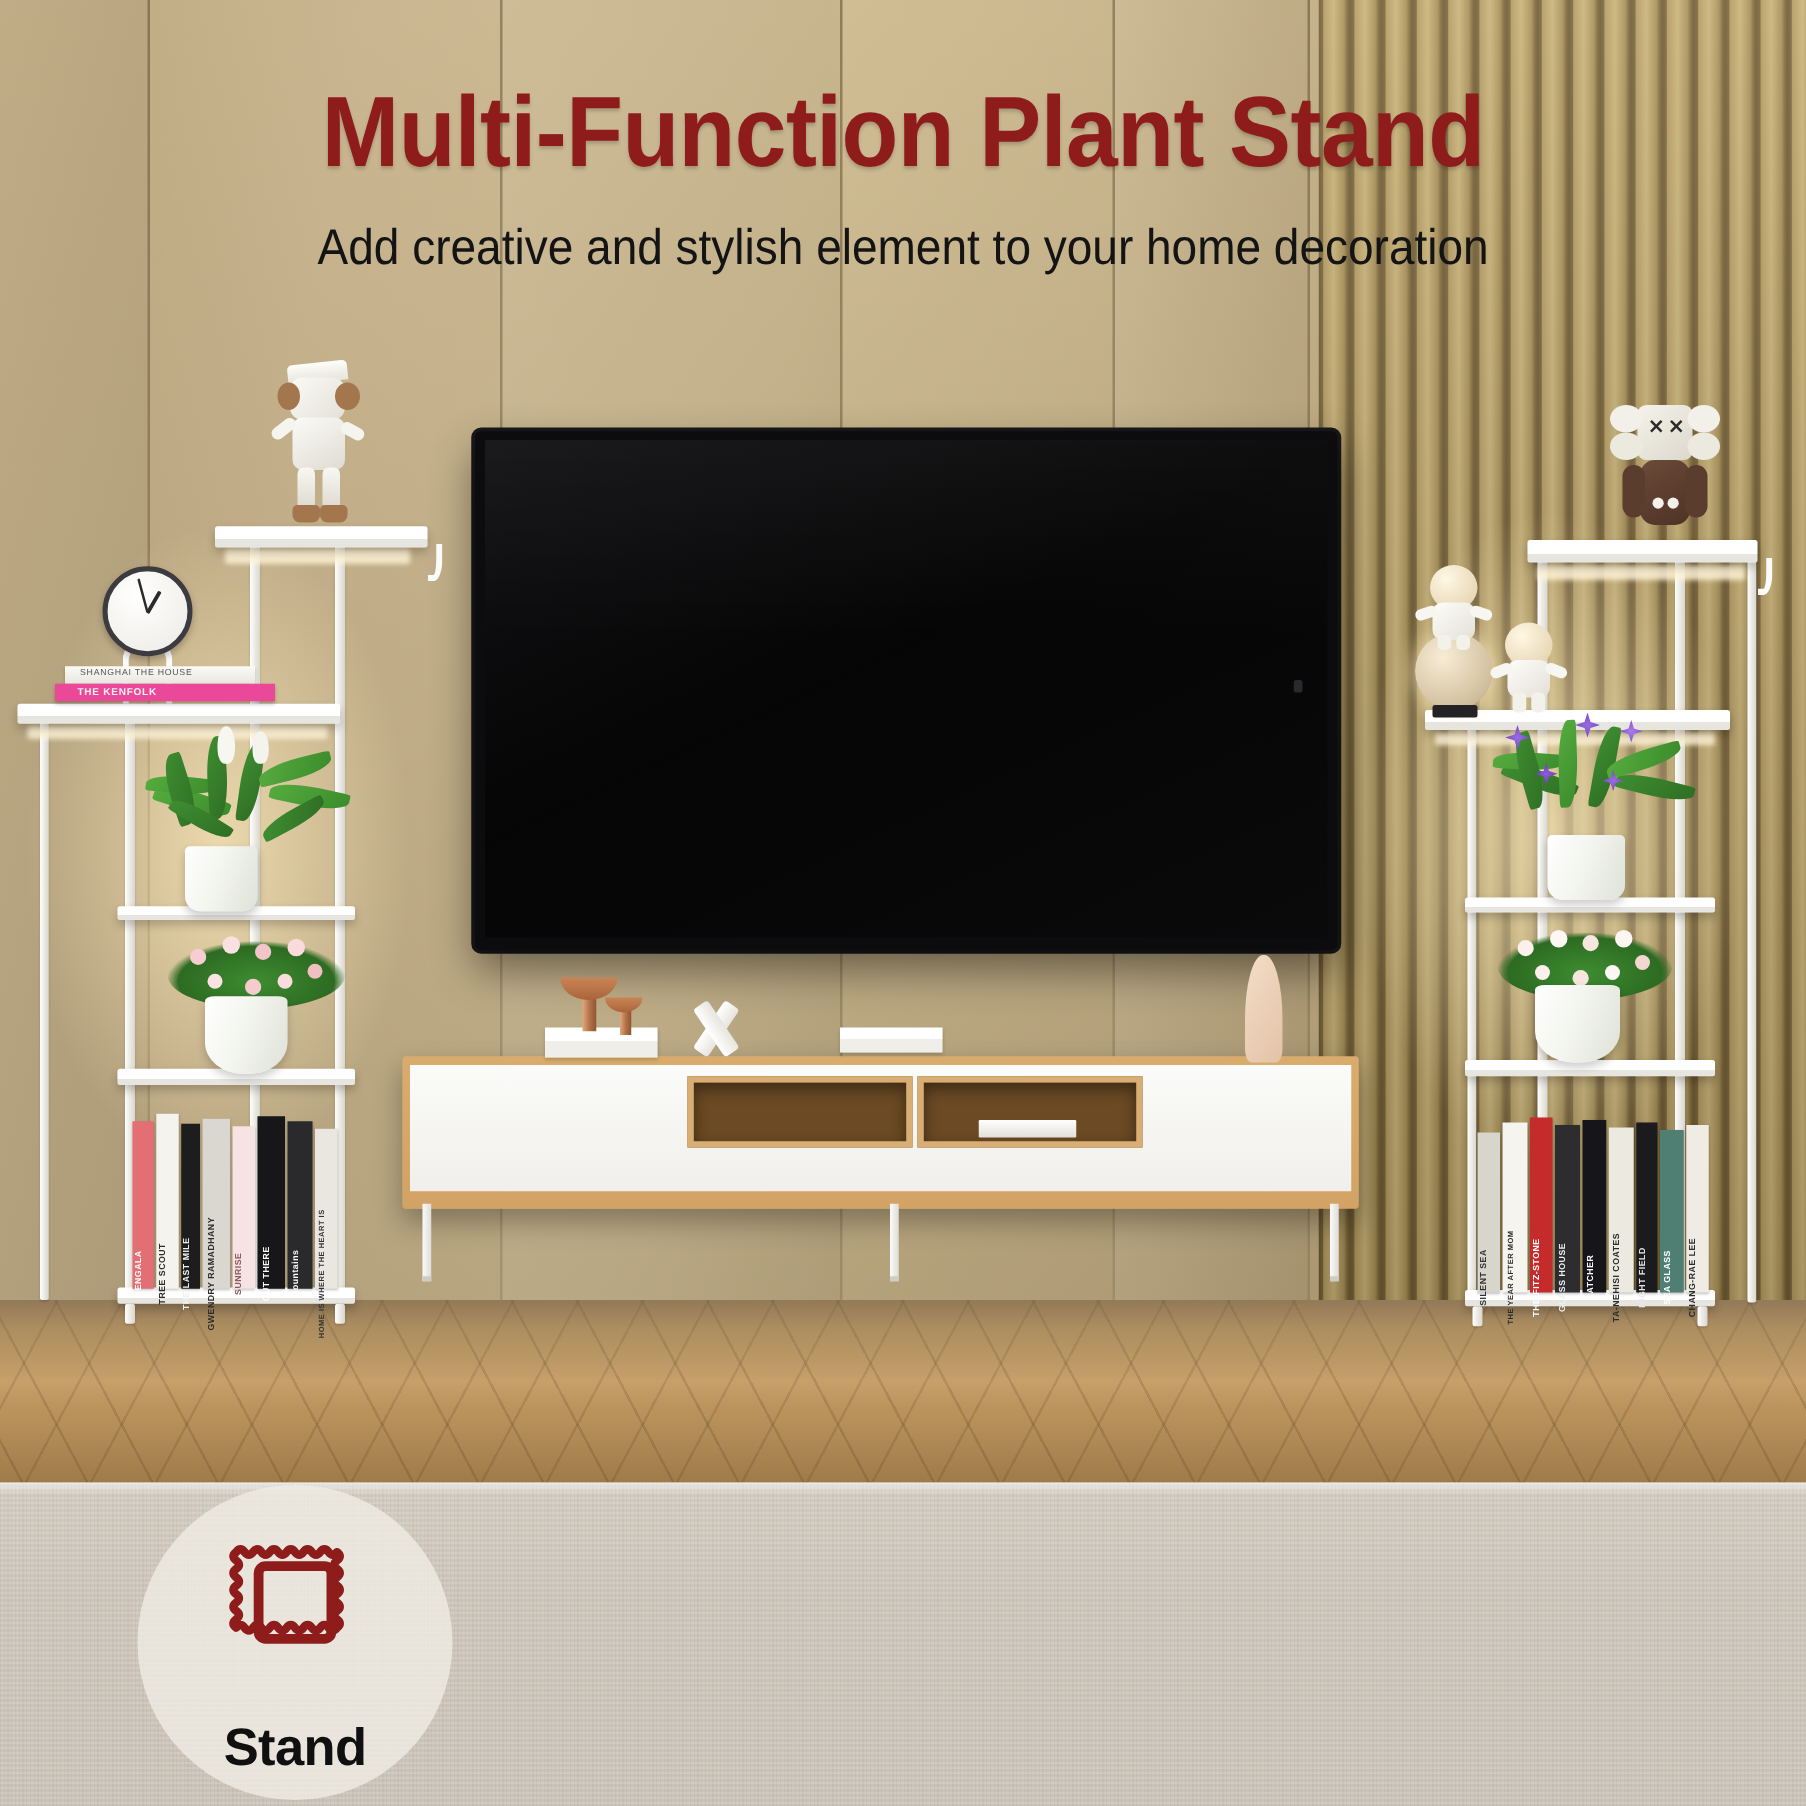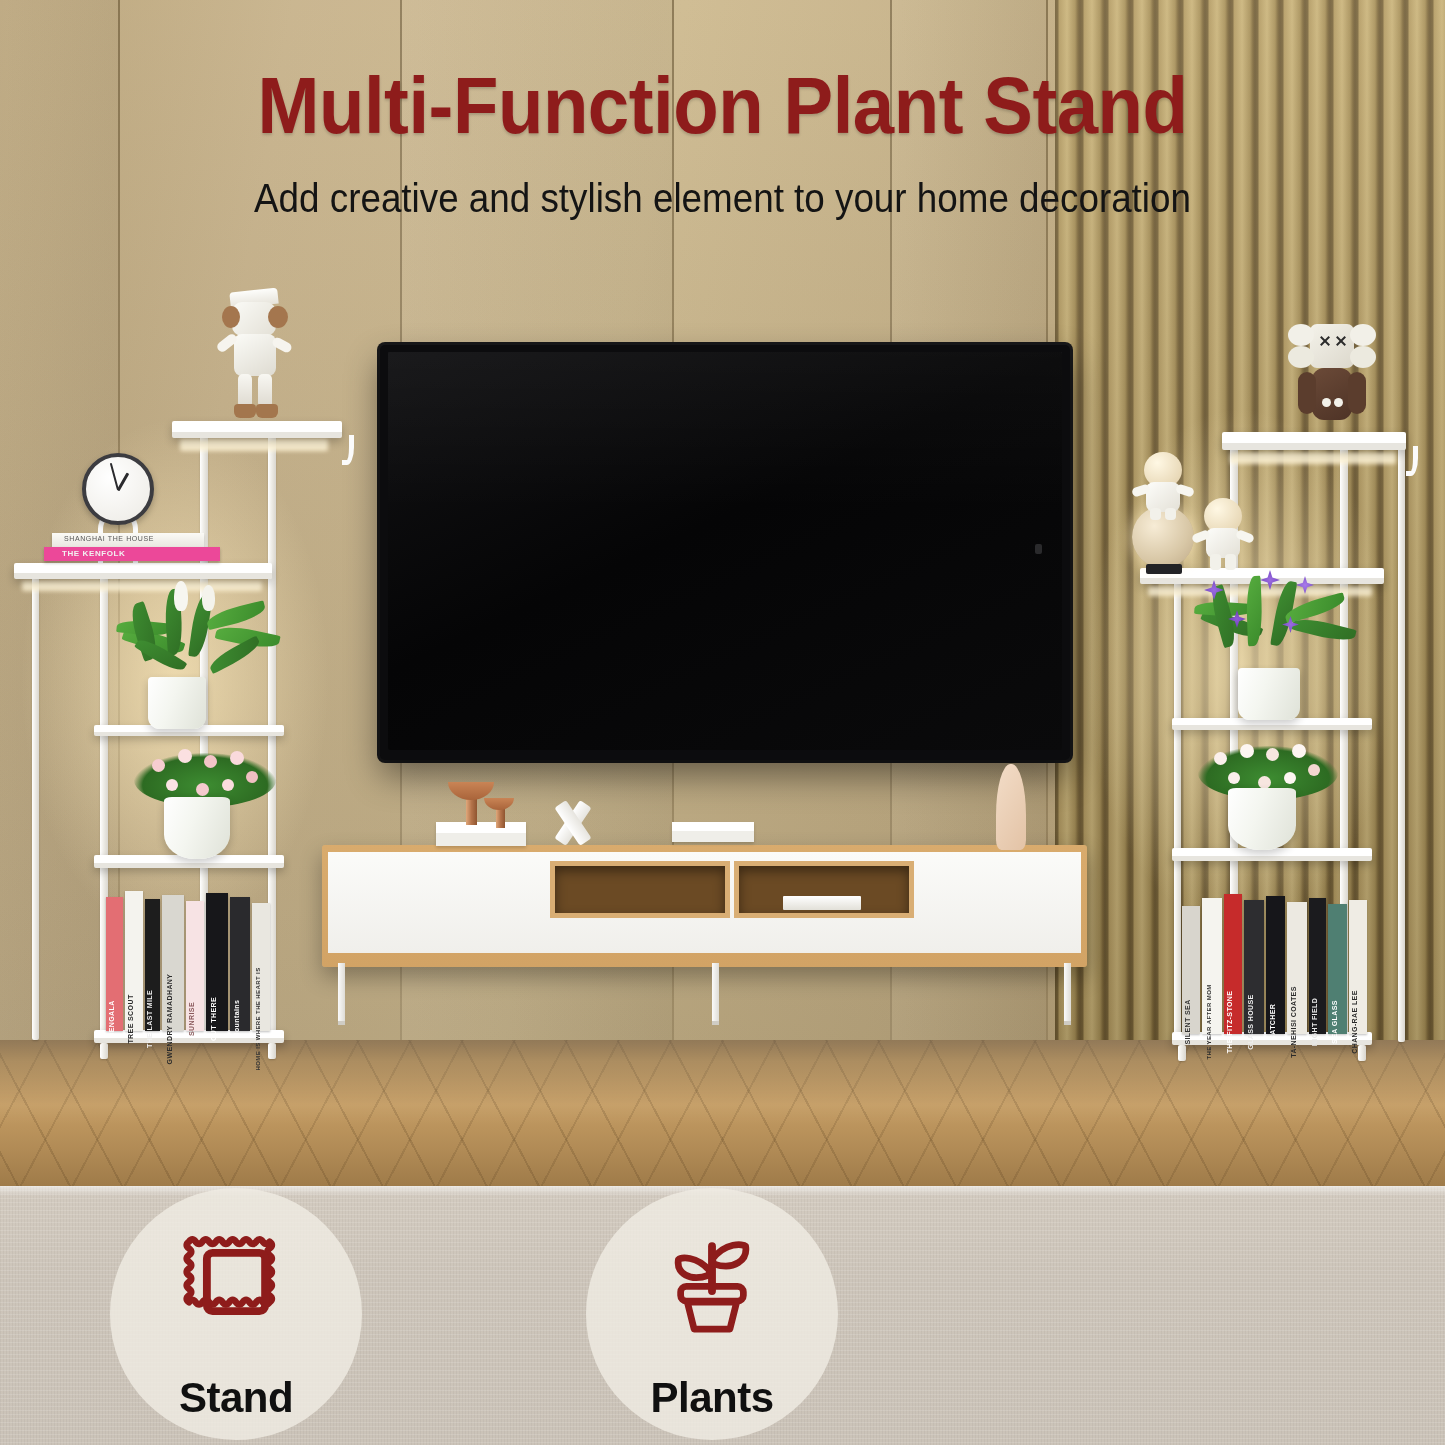--- a/index.html
+++ b/index.html
@@ -476,29 +476,16 @@
           <path d="M8 14 q3-4 6 0 q3 4 6 0 q3-4 6 0 q3 4 6 0 q3-4 6 0 q3 4 6 0 q3-4 6 0 q3 4 6 0 q3-4 6 0 q3 4 6 0 q3-4 6 0 q3 4 6 0
                    q4 3 0 6 q-4 3 0 6 q4 3 0 6 q-4 3 0 6 q4 3 0 6 q-4 3 0 6 q4 3 0 6 q-4 3 0 6 q4 3 0 6
                    q-3 4-6 0 q-3-4-6 0 q-3 4-6 0 q-3-4-6 0 q-3 4-6 0 q-3-4-6 0 q-3 4-6 0 q-3-4-6 0 q-3 4-6 0 q-3-4-6 0 q-3 4-6 0 q-3-4-6 0
                    q-4-3 0-6 q4-3 0-6 q-4-3 0-6 q4-3 0-6 q-4-3 0-6 q4-3 0-6 q-4-3 0-6 q4-3 0-6 q-4-3 0-6 Z" stroke="#8e1c1b" stroke-width="6" stroke-linejoin="round" fill="none"></path>
           <rect x="24" y="24" width="52" height="52" rx="5" stroke="#8e1c1b" stroke-width="7" fill="none"></rect>
         </svg>
       </div>
       <div class="lbl">Stand</div>
     </div>
 
-    <div class="feature f-plants">
-      <div class="disc"></div>
-      <div class="ico">
-        <svg width="112" height="112" viewBox="0 0 100 100" fill="none">
-          <path d="M50 58 L50 18" stroke="#8e1c1b" stroke-width="7" stroke-linecap="round"></path>
-          <path d="M50 30 C62 14 78 16 80 18 C82 30 70 40 52 34 Z" stroke="#8e1c1b" stroke-width="6" stroke-linejoin="round" fill="none"></path>
-          <path d="M48 40 C36 26 22 28 20 30 C18 42 30 50 47 44 Z" stroke="#8e1c1b" stroke-width="6" stroke-linejoin="round" fill="none"></path>
-          <rect x="22" y="54" width="56" height="13" rx="5" stroke="#8e1c1b" stroke-width="6" fill="none"></rect>
-          <path d="M28 68 L34 92 L66 92 L72 68 Z" stroke="#8e1c1b" stroke-width="6" stroke-linejoin="round" fill="none"></path>
-        </svg>
-      </div>
-      <div class="lbl">Plants</div>
-    </div>
 
   </div>
 
 </div>
 
 </body></html>

